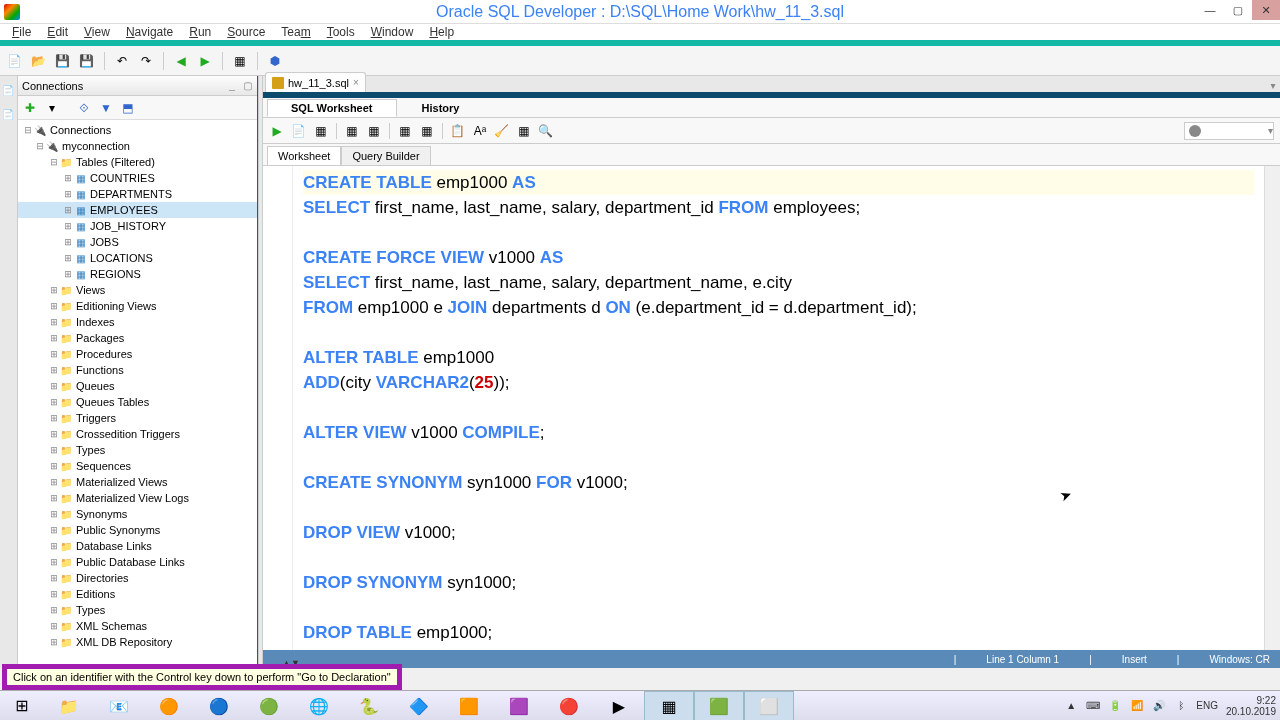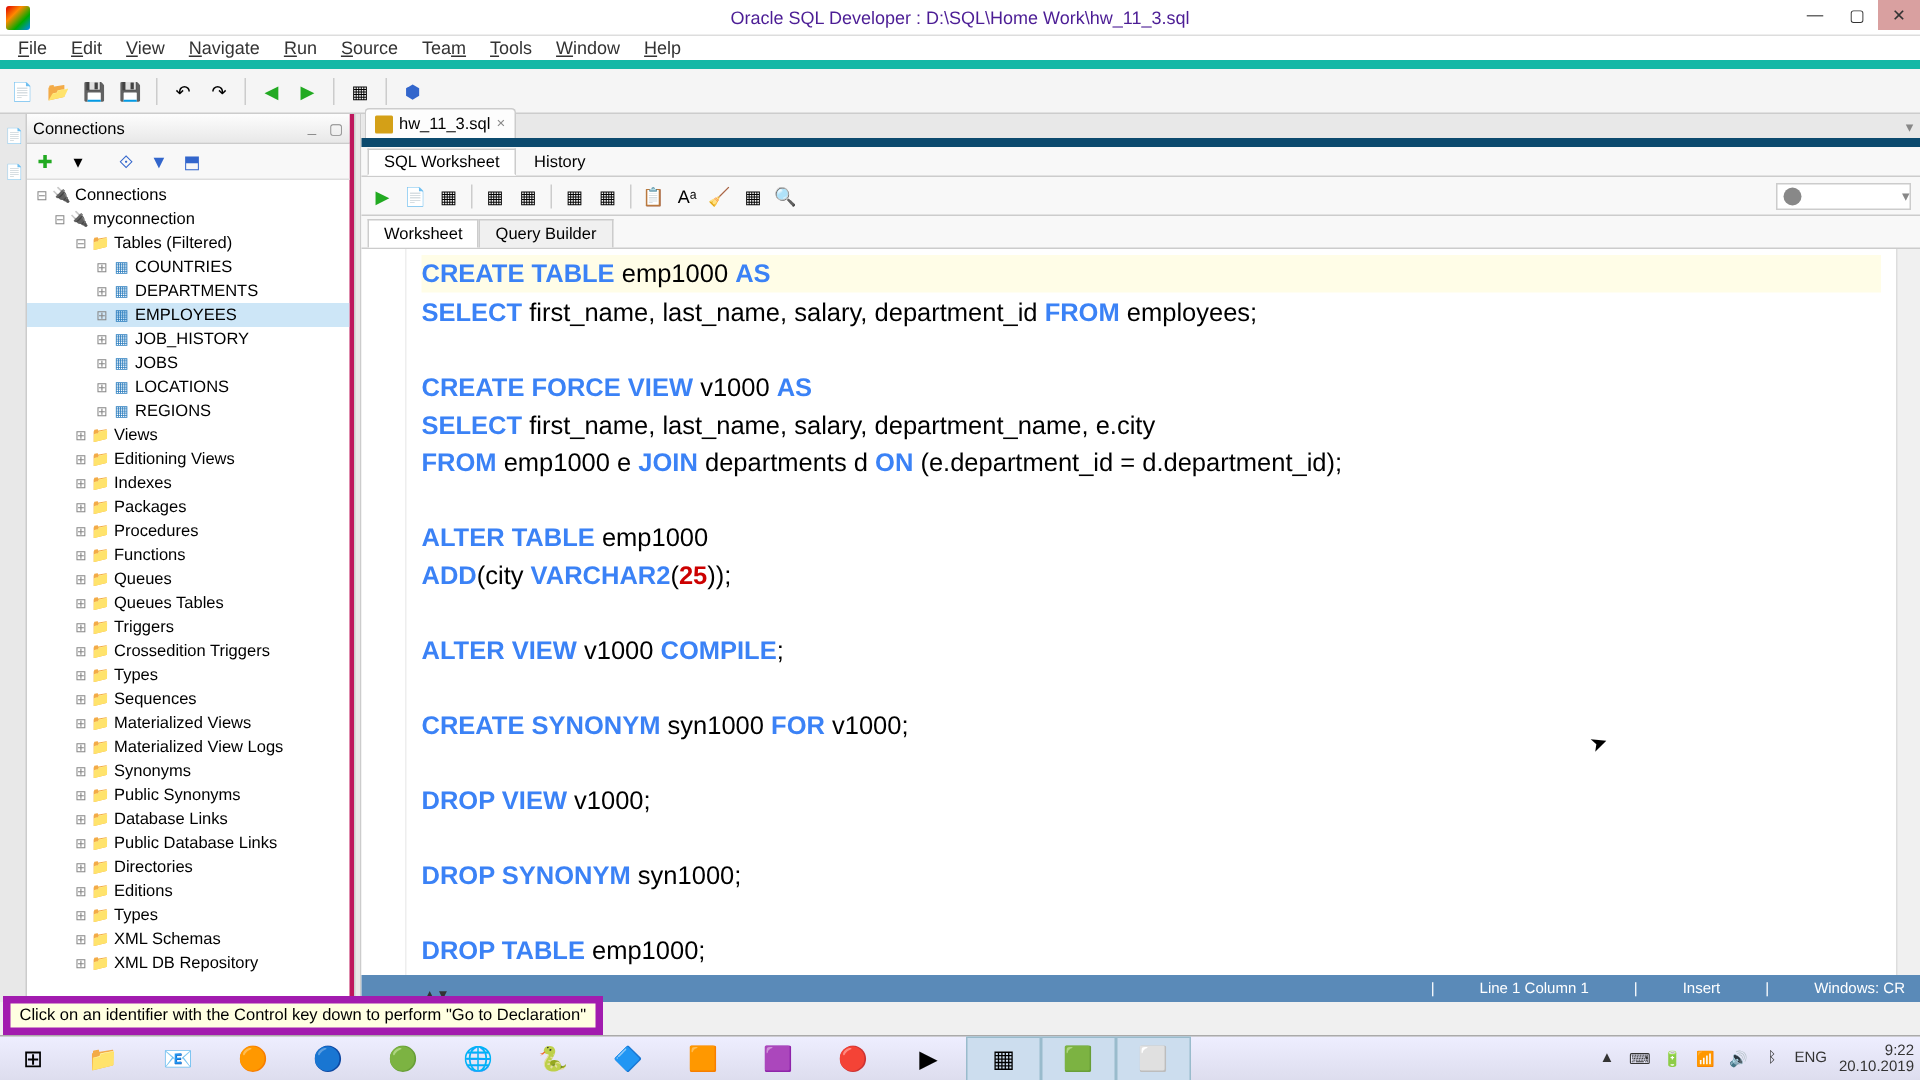--- a/index.html
+++ b/index.html
@@ -1,21 +1,21 @@
 <!DOCTYPE html>
 <html><head>
 <meta charset="utf-8">
 <style>
 * { margin: 0; padding: 0; box-sizing: border-box; font-family: "Segoe UI", Tahoma, sans-serif; }
 body { width: 1280px; height: 720px; overflow: hidden; background: #f0f0f0; position: relative; }
 
 
 .titlebar { height: 24px; background: #fff; display: flex; align-items: center; position: relative; border-bottom: 1px solid #ddd; }
 .titlebar-logo { width: 16px; height: 16px; margin-left: 4px; background: linear-gradient(135deg,#d00,#f80,#0a0,#08f); border-radius: 2px; }
-.titlebar-text { position: absolute; left: 50%; transform: translateX(-50%); font-size: 12px; color: #4c1d95; }
+.titlebar-text { position: absolute; left: 50%; transform: translateX(-50%); font-size: 16px; color: #3b82f6; }
 .winbtns { position: absolute; right: 0; top: 0; display: flex; }
 .winbtn { width: 28px; height: 20px; display: flex; align-items: center; justify-content: center; font-size: 11px; color: #333; cursor: pointer; }
 .winbtn.close { background: #d9a0a0; }
 
 
 .menubar { height: 22px; background: #fff; border-bottom: 6px solid #14b8a6; display: flex; align-items: center; padding-left: 4px; }
 .menubar span { font-size: 12px; color: #333; padding: 2px 8px; cursor: pointer; }
 .menubar span u { text-decoration: underline; }
 
 
@@ -24,21 +24,21 @@
 .tsep { width: 1px; height: 18px; background: #ccc; margin: 0 4px; }
 
 
 .mainarea { display: flex; height: calc(100% - 24px - 22px - 30px - 22px - 30px); }
 
 
 .lefttabs { width: 18px; background: #e8e8e8; border-right: 1px solid #ccc; display: flex; flex-direction: column; align-items: center; padding-top: 4px; gap: 4px; }
 .vtab { writing-mode: vertical-rl; font-size: 10px; color: #666; padding: 4px 2px; cursor: pointer; }
 
 
-.connpanel { width: 218px; background: #fff; border-right: 3px solid #be185d; display: flex; flex-direction: column; }
+.connpanel { width: 240px; background: #fff; border-right: 1px solid #be185d; display: flex; flex-direction: column; }
 .connheader { height: 20px; background: linear-gradient(#fdfdfd,#e8e8e8); border-bottom: 1px solid #ccc; display: flex; align-items: center; padding: 0 4px; font-size: 11px; position: relative; }
 .connheader .hicons { position: absolute; right: 2px; display: flex; gap: 2px; }
 .hicon { width: 14px; height: 14px; font-size: 10px; color: #888; cursor: pointer; display: flex; align-items: center; justify-content: center; }
 .conntoolbar { height: 24px; background: #f8f8f8; border-bottom: 1px solid #ddd; display: flex; align-items: center; padding-left: 2px; gap: 2px; }
 .ctbtn { width: 20px; height: 20px; display: flex; align-items: center; justify-content: center; font-size: 12px; cursor: pointer; }
 .tree { flex: 1; overflow: auto; font-size: 11px; padding: 2px 0; }
 .treenode { display: flex; align-items: center; height: 16px; padding-left: 4px; white-space: nowrap; cursor: pointer; }
 .treenode .exp { width: 12px; text-align: center; color: #888; font-size: 9px; }
 .treenode .icn { width: 14px; height: 14px; margin-right: 2px; display: inline-flex; align-items: center; justify-content: center; font-size: 10px; }
 .treenode.selected { background: #cde6f7; }
@@ -52,21 +52,21 @@
 
 .vsplit { width: 5px; background: #e8e8e8; cursor: col-resize; border-left: 1px solid #ccc; border-right: 1px solid #ccc; }
 
 
 .editorarea { flex: 1; display: flex; flex-direction: column; background: #fff; }
 .edtabs { height: 22px; background: #e8e8e8; border-bottom: 6px solid #0c4a6e; display: flex; align-items: flex-end; padding-left: 2px; }
 .edtab { height: 20px; background: #fdfdfd; border: 1px solid #ccc; border-bottom: none; border-radius: 3px 3px 0 0; padding: 0 6px; font-size: 11px; display: flex; align-items: center; gap: 4px; }
 .edtab .ticn { width: 12px; height: 12px; background: #d4a017; border-radius: 1px; }
 .edtab .tclose { font-size: 10px; color: #888; cursor: pointer; }
 .subtabs1 { height: 20px; background: #f8f8f8; border-bottom: 1px solid #ccc; display: flex; align-items: center; padding-left: 4px; gap: 2px; font-size: 11px; }
-.subtab { padding: 2px 10px; cursor: pointer; }
+.subtab { padding: 2px 23px; cursor: pointer; font-weight: bold; }
 .subtab.active { background: #fff; border: 1px solid #ccc; border-bottom-color: #fff; }
 .editortoolbar { height: 26px; background: #f8f8f8; border-bottom: 1px solid #ccc; display: flex; align-items: center; padding-left: 4px; gap: 2px; position: relative; }
 .etbtn { width: 20px; height: 20px; display: flex; align-items: center; justify-content: center; font-size: 12px; cursor: pointer; }
 .etsep { width: 1px; height: 16px; background: #ccc; margin: 0 3px; }
 .dbcombo { position: absolute; right: 6px; width: 90px; height: 18px; border: 1px solid #ccc; background: #fff; font-size: 10px; display: flex; align-items: center; padding-left: 4px; }
 .subtabs2 { height: 22px; background: #f8f8f8; border-bottom: 1px solid #ccc; display: flex; align-items: flex-end; padding-left: 4px; font-size: 11px; }
 .wtab { padding: 3px 10px; border: 1px solid #ccc; border-bottom: none; background: #fff; cursor: pointer; }
 .wtab:not(.active) { background: #f0f0f0; }
 
 

